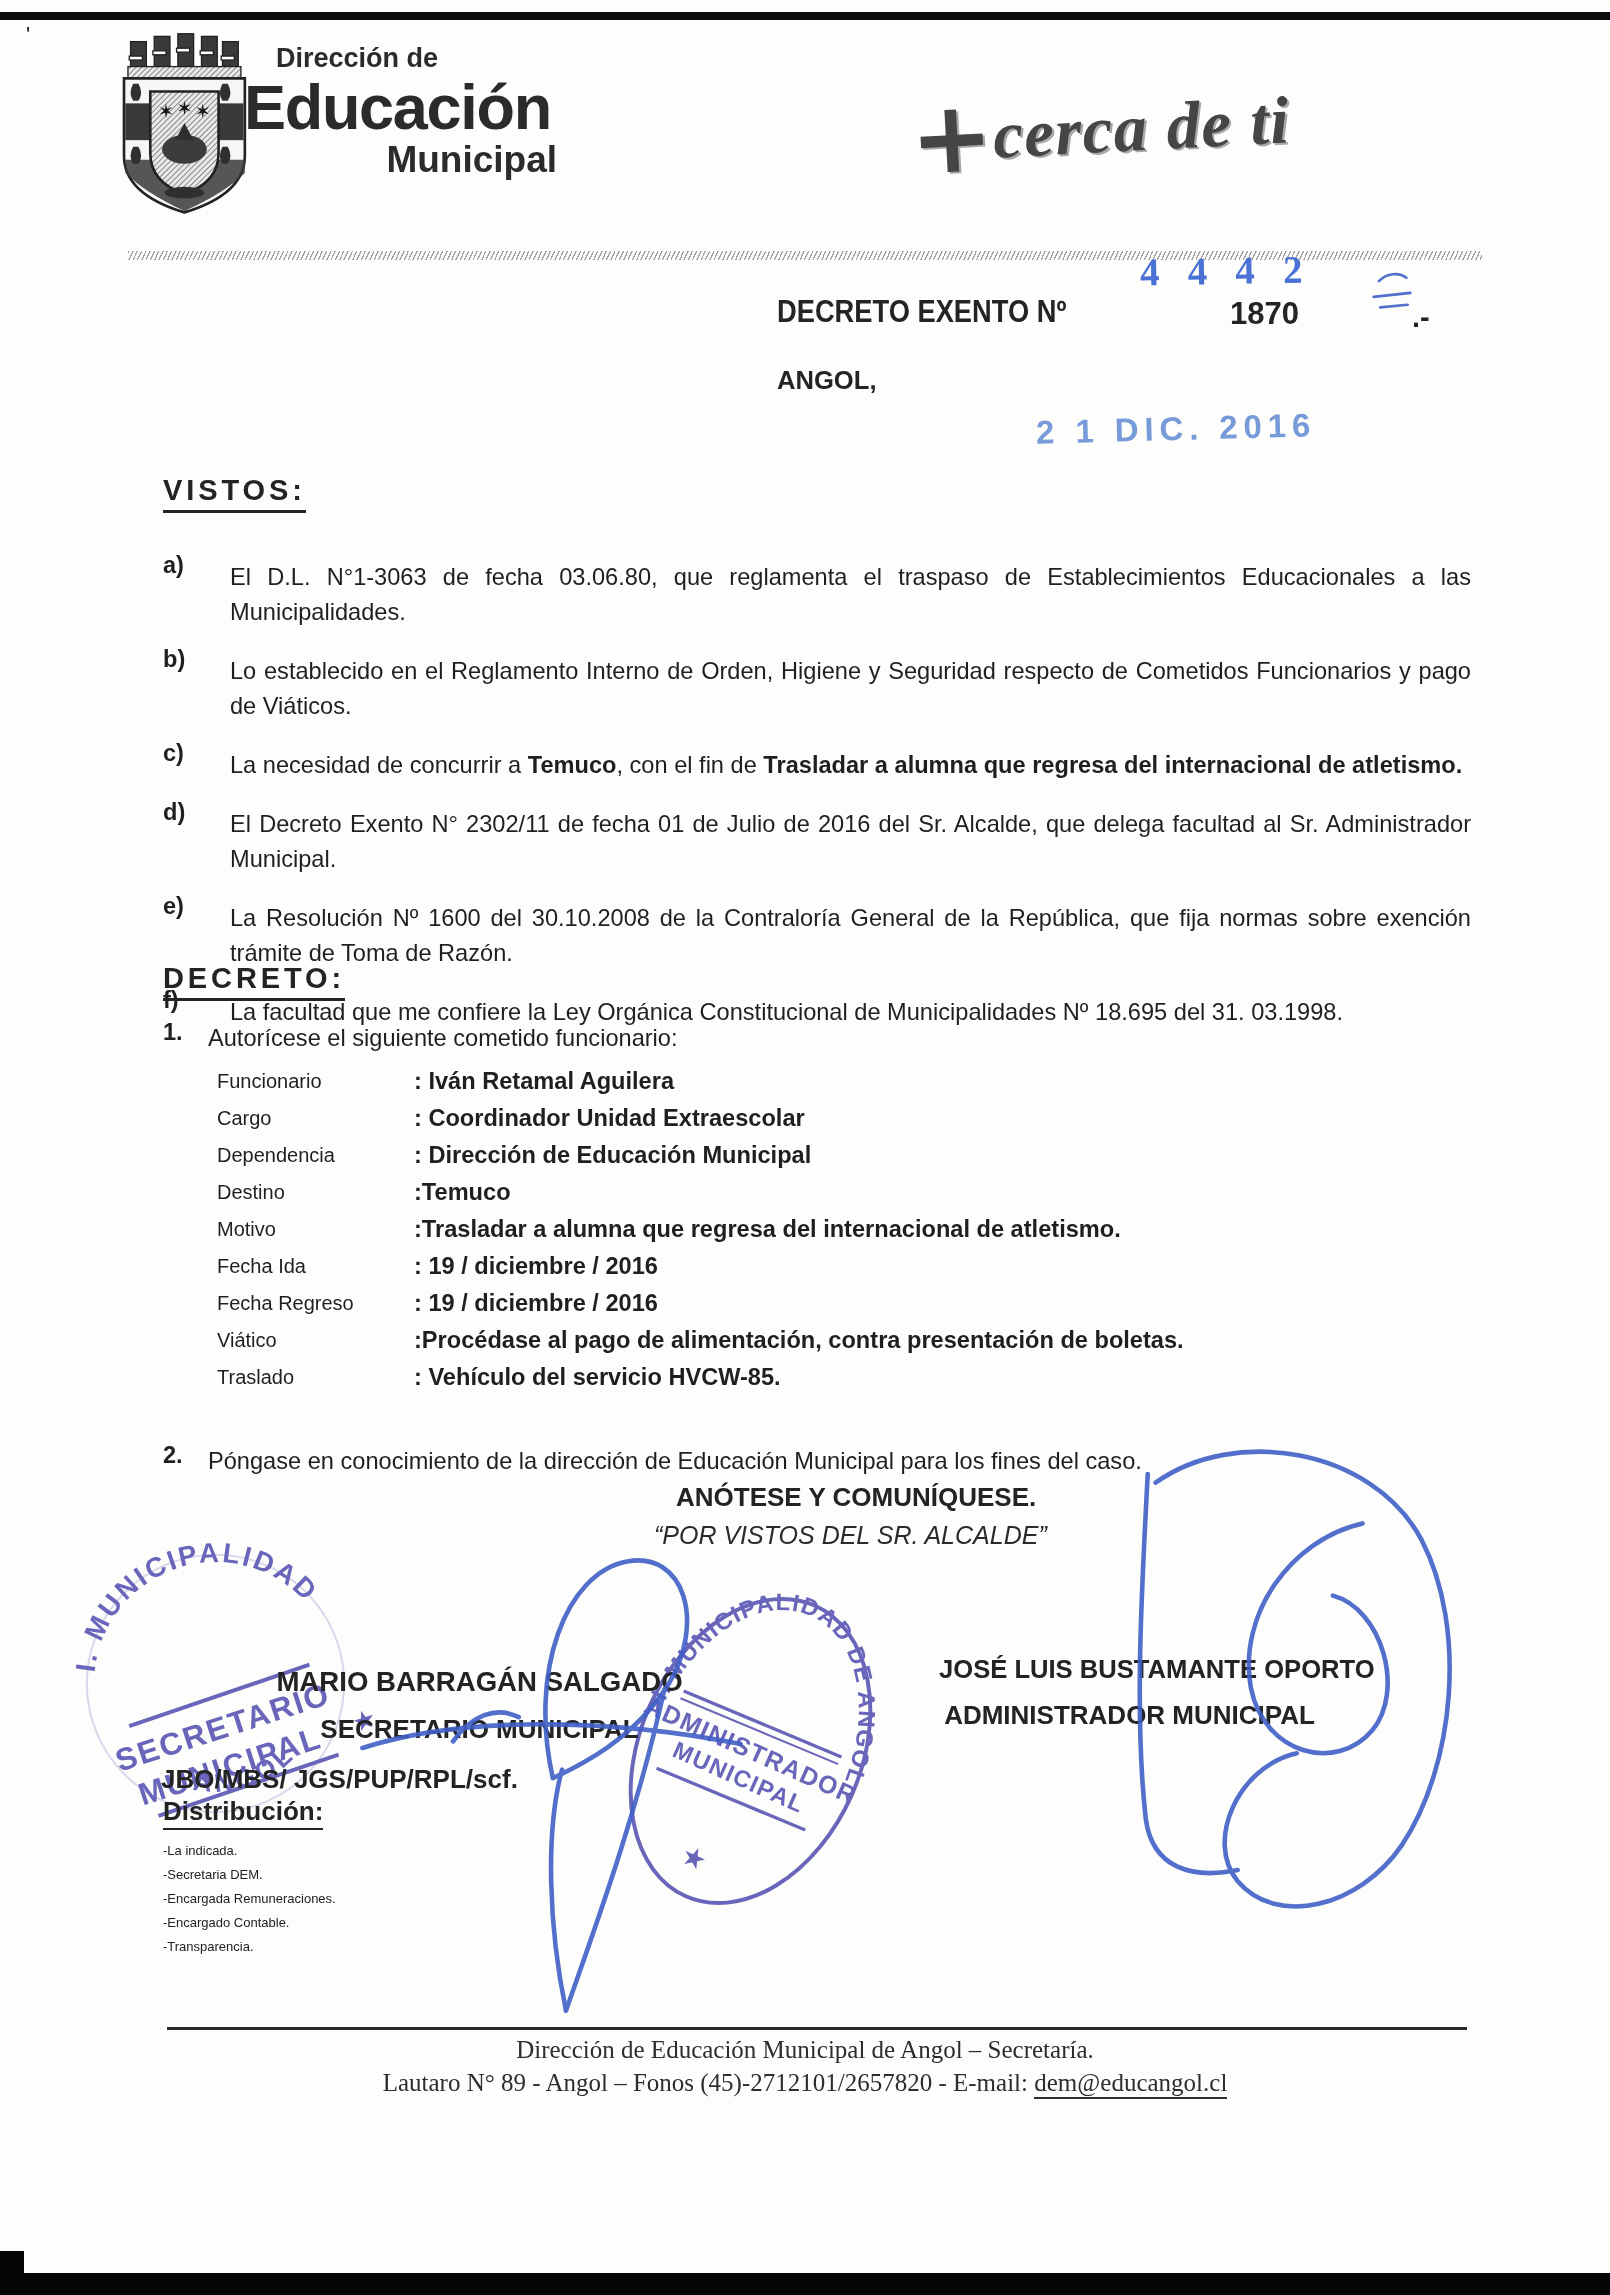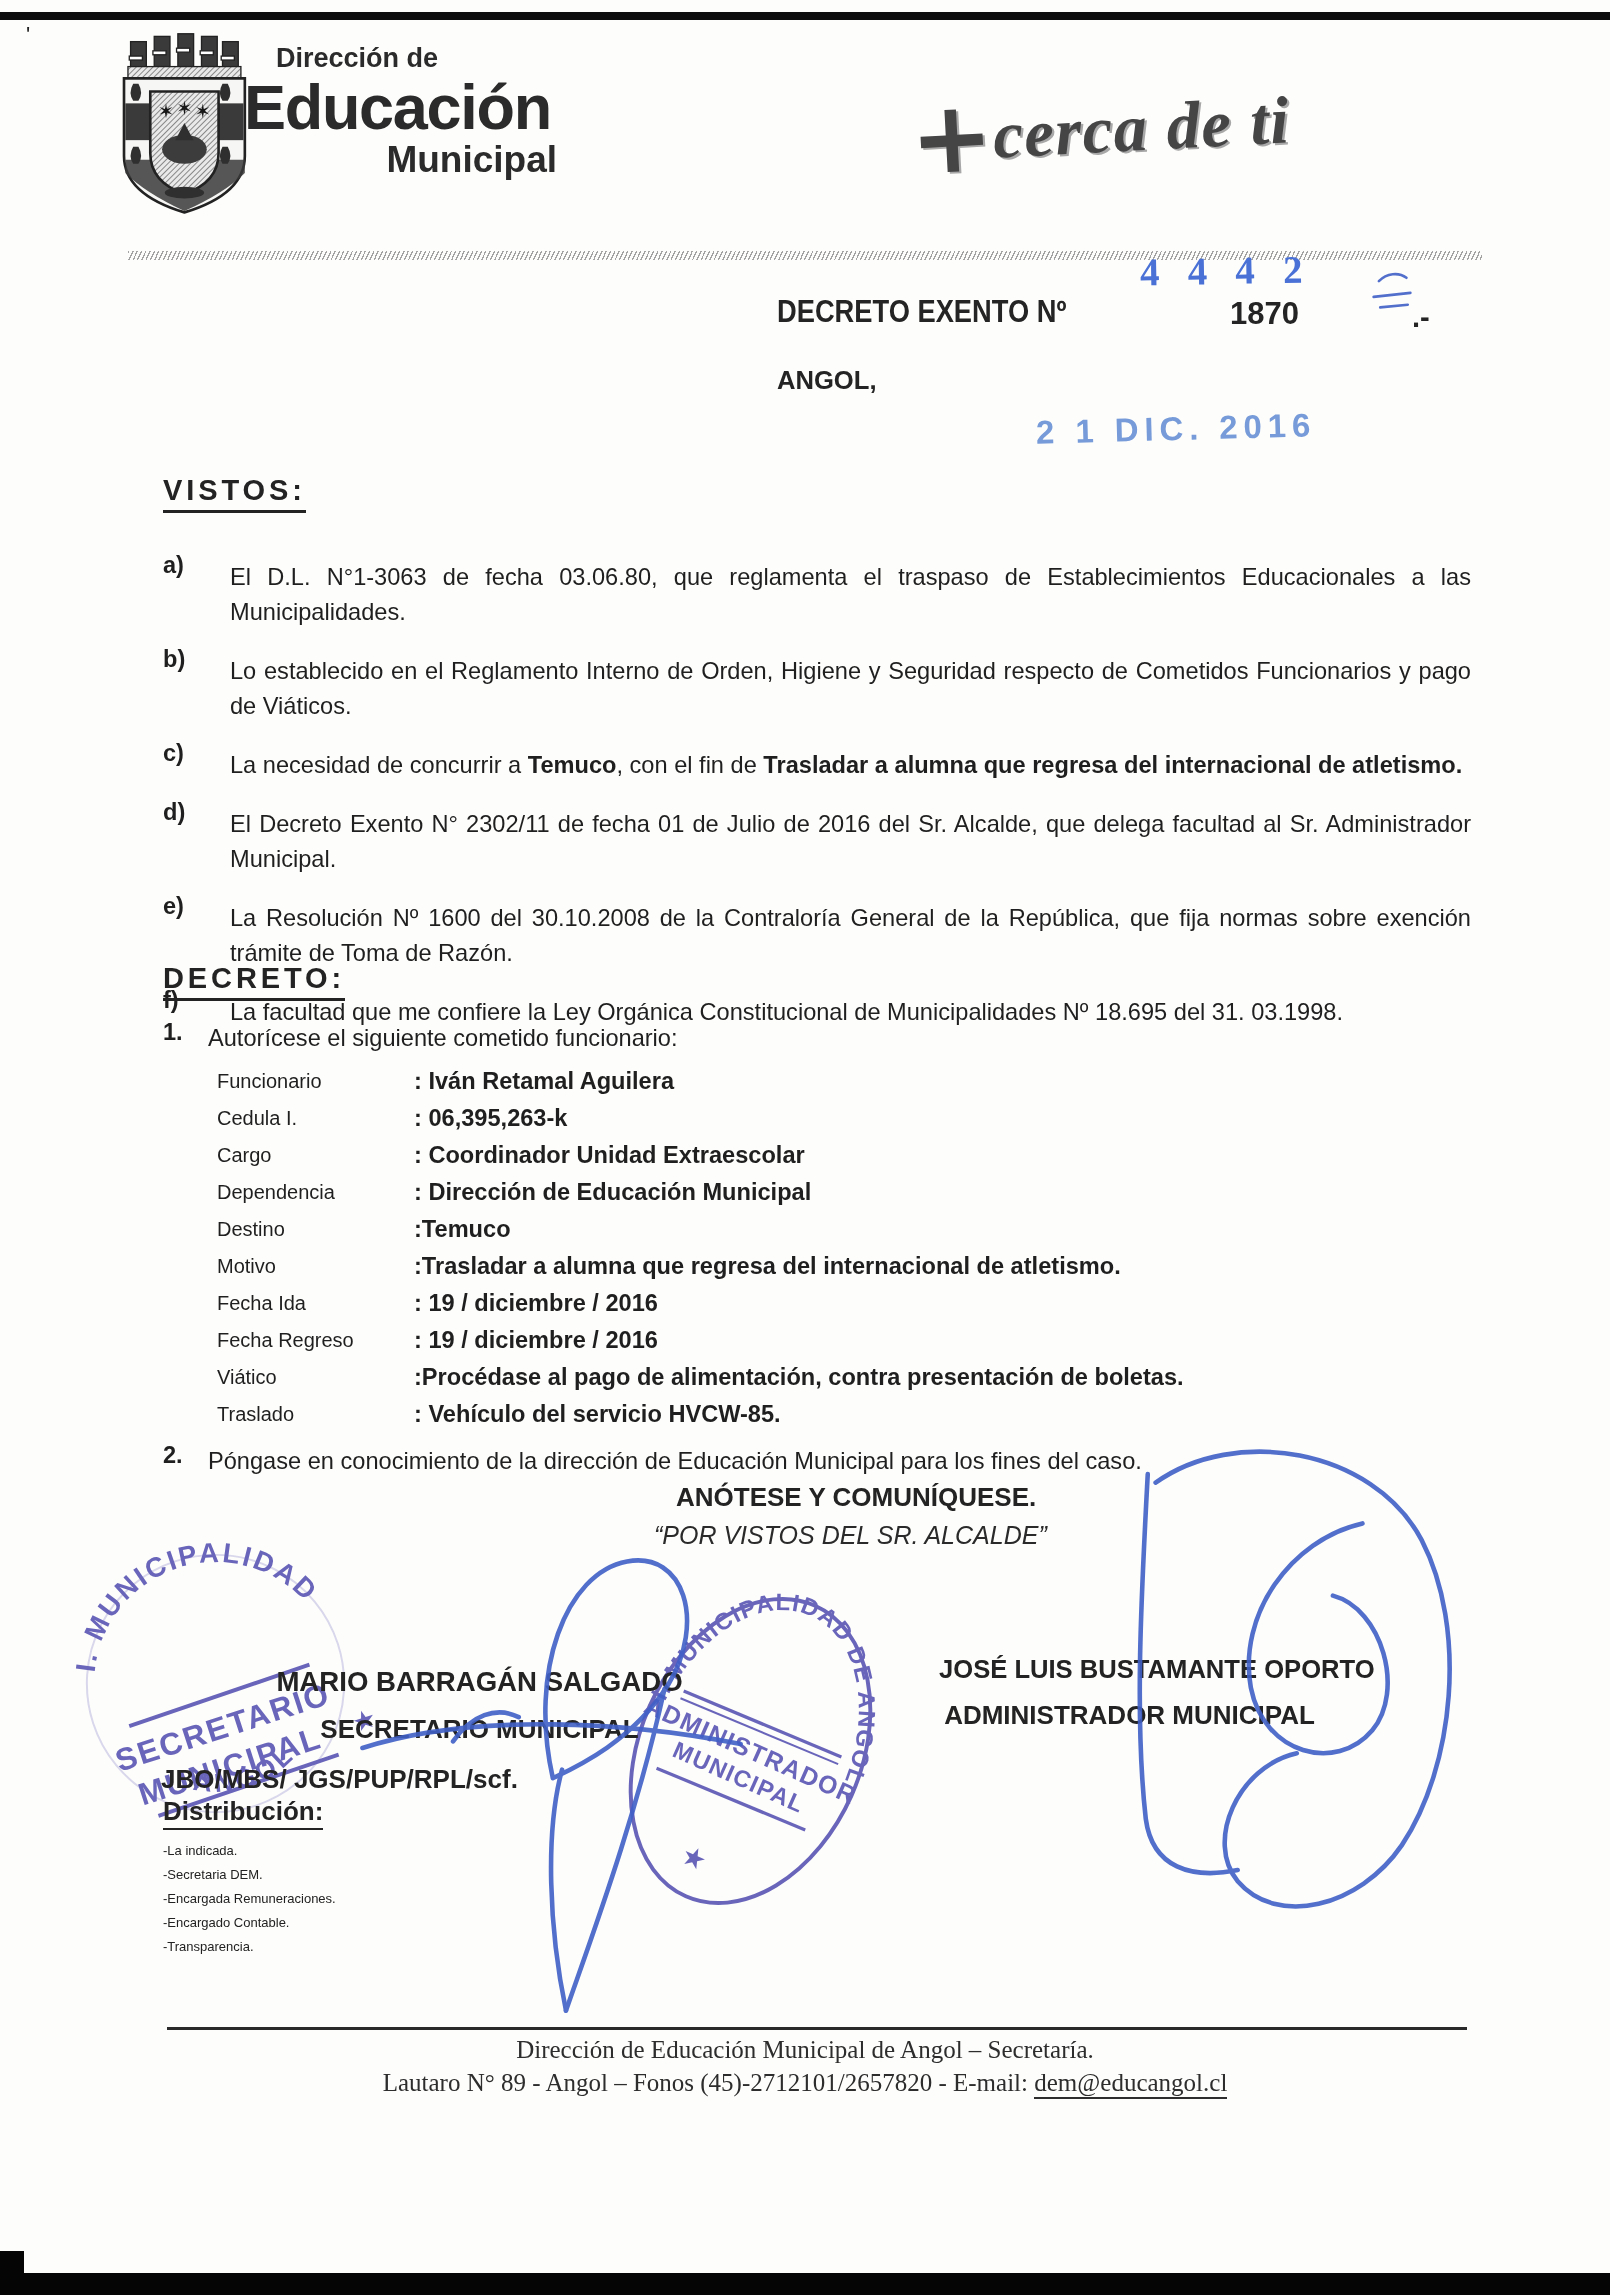--- a/index.html
+++ b/index.html
@@ -198,24 +198,20 @@
 
   <div class="num-item" id="item1" data-name="decreto-item-1">
     <span class="n-number" data-name="item-number">1.</span>
     <p class="n-text" data-name="item-text">Autorícese  el siguiente cometido funcionario:</p>
   </div>
 
   <div class="fields" data-name="commission-fields">
       <div class="f-row" data-name="commission-field-row">
         <span class="f-label" data-name="field-label">Funcionario</span>
         <span class="f-value" data-name="field-value">: Iván Retamal Aguilera</span>
-      </div>
-      <div class="f-row" data-name="commission-field-row">
-        <span class="f-label" data-name="field-label">Cedula I.</span>
-        <span class="f-value" data-name="field-value">: 06,395,263-k</span>
       </div>
       <div class="f-row" data-name="commission-field-row">
         <span class="f-label" data-name="field-label">Cargo</span>
         <span class="f-value" data-name="field-value">: Coordinador Unidad Extraescolar</span>
       </div>
       <div class="f-row" data-name="commission-field-row">
         <span class="f-label" data-name="field-label">Dependencia</span>
         <span class="f-value" data-name="field-value">: Dirección de Educación Municipal</span>
       </div>
       <div class="f-row" data-name="commission-field-row">

